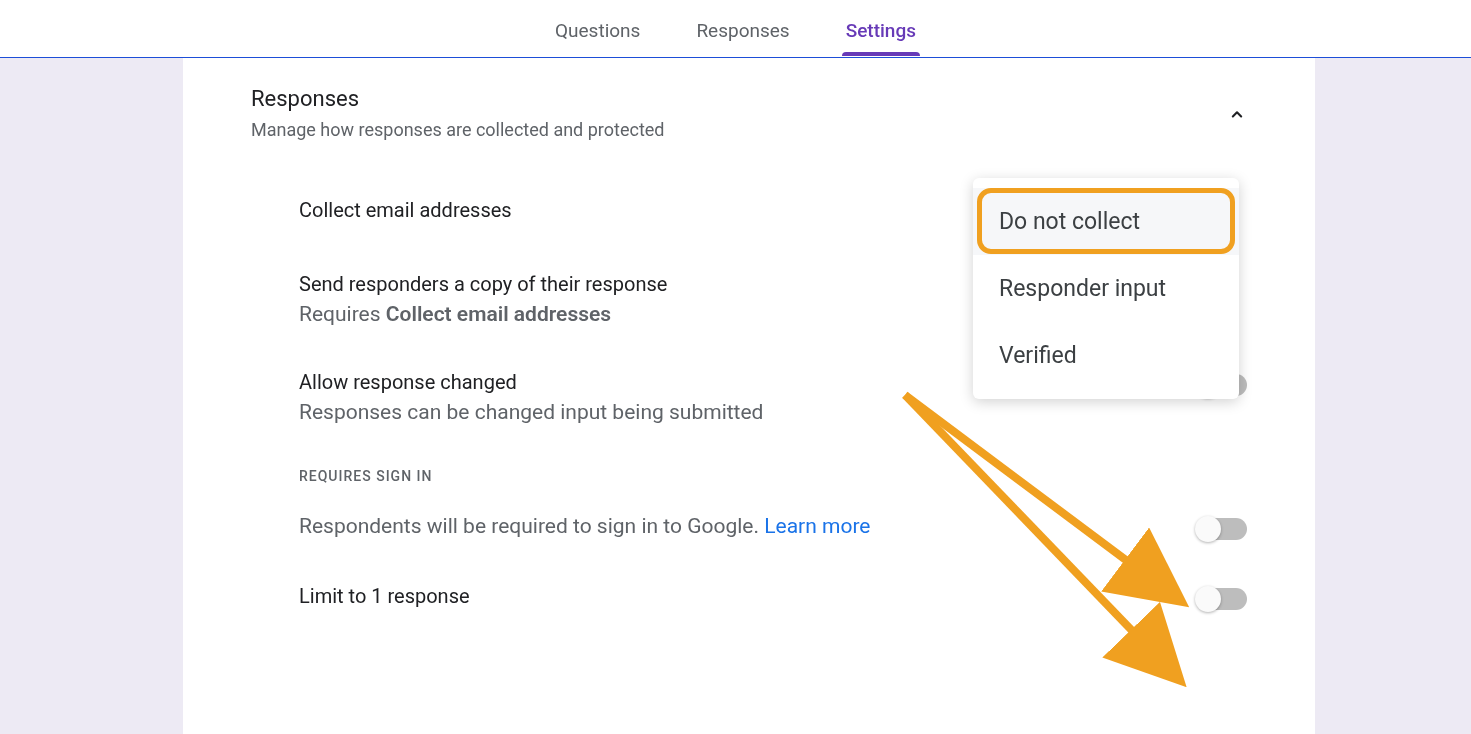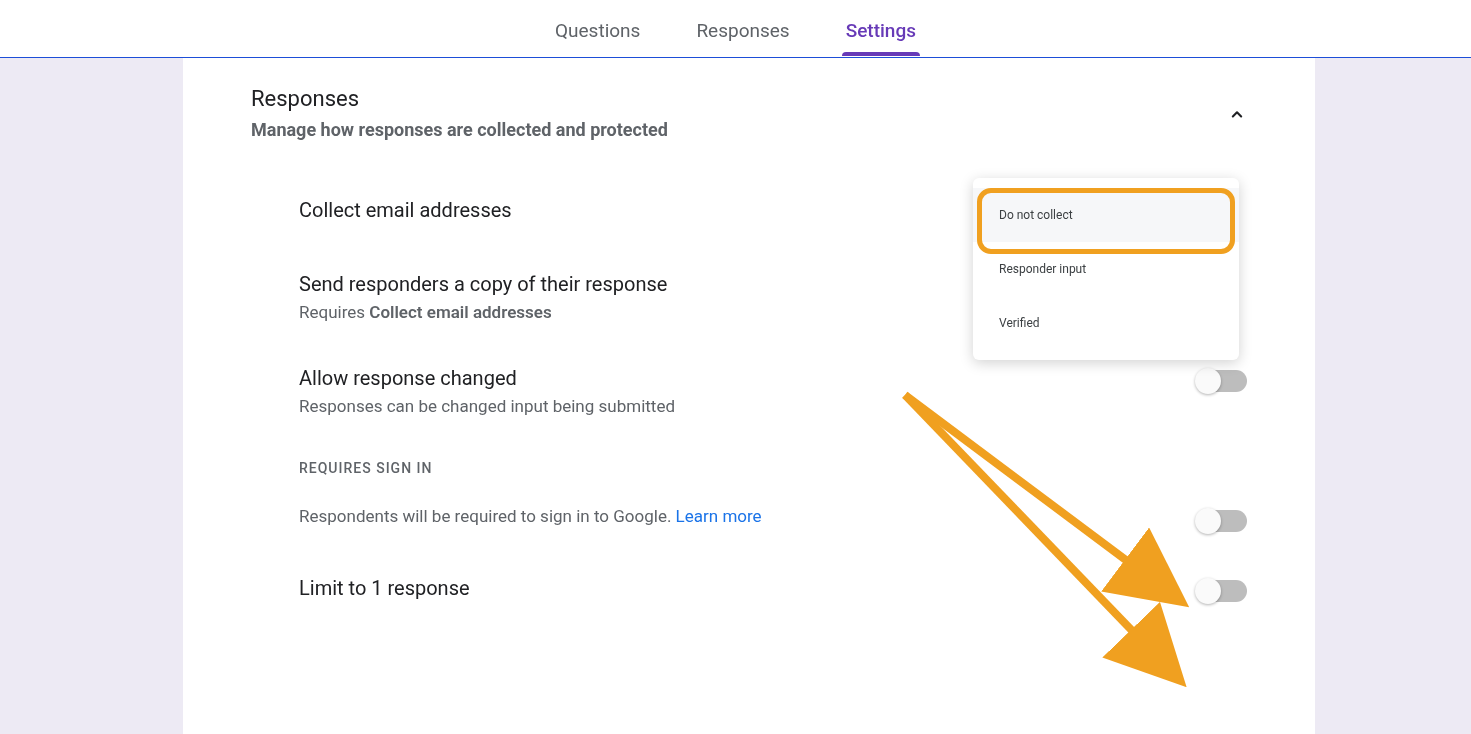--- a/index.html
+++ b/index.html
@@ -60,21 +60,20 @@
     align-items: flex-start;
   }
   .section-title {
     font-size: 22px;
     color: #202124;
     margin-bottom: 8px;
   }
   .section-desc {
     font-size: 18px;
     color: #5f6368;
-    font-weight: bold;
   }
   .chevron {
     margin-top: 18px;
     width: 20px;
     height: 20px;
     cursor: pointer;
   }
   .settings-body {
     padding-left: 48px;
     padding-top: 58px;
@@ -85,21 +84,21 @@
     align-items: flex-start;
     margin-bottom: 44px;
   }
   .setting-text { flex: 1; padding-right: 40px; }
   .setting-label {
     font-size: 20px;
     color: #202124;
     margin-bottom: 6px;
   }
   .setting-sub {
-    font-size: 17px;
+    font-size: 21px;
     color: #5f6368;
   }
   .setting-sub b { font-weight: 600; color: #5f6368; }
   .setting-sub a { color: #1a73e8; text-decoration: none; }
   .group-label {
     font-size: 14px;
     letter-spacing: 1px;
     color: #5f6368;
     font-weight: 500;
     margin-bottom: 30px;
@@ -132,21 +131,21 @@
     top: 120px;
     width: 266px;
     background: #ffffff;
     border-radius: 6px;
     box-shadow: 0 3px 14px rgba(0,0,0,0.18);
     padding: 10px 0;
     z-index: 10;
   }
   .dropdown-item {
     padding: 20px 26px;
-    font-size: 12px;
+    font-size: 23px;
     color: #3c4043;
     cursor: pointer;
   }
   .dropdown-item.selected {
     background: #f6f7f9;
   }
   
   .highlight-box {
     position: absolute;
     border: 5px solid #f0a020;

